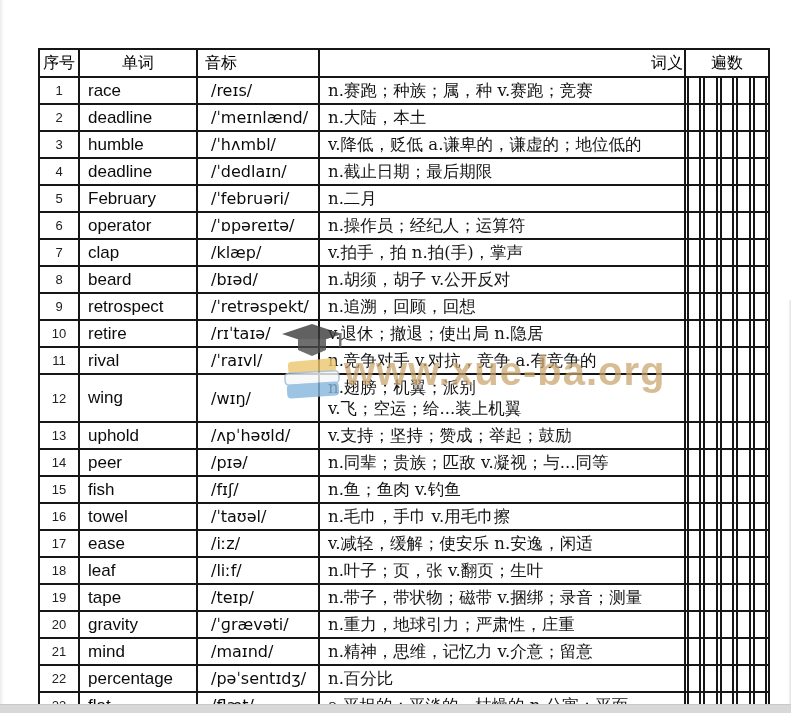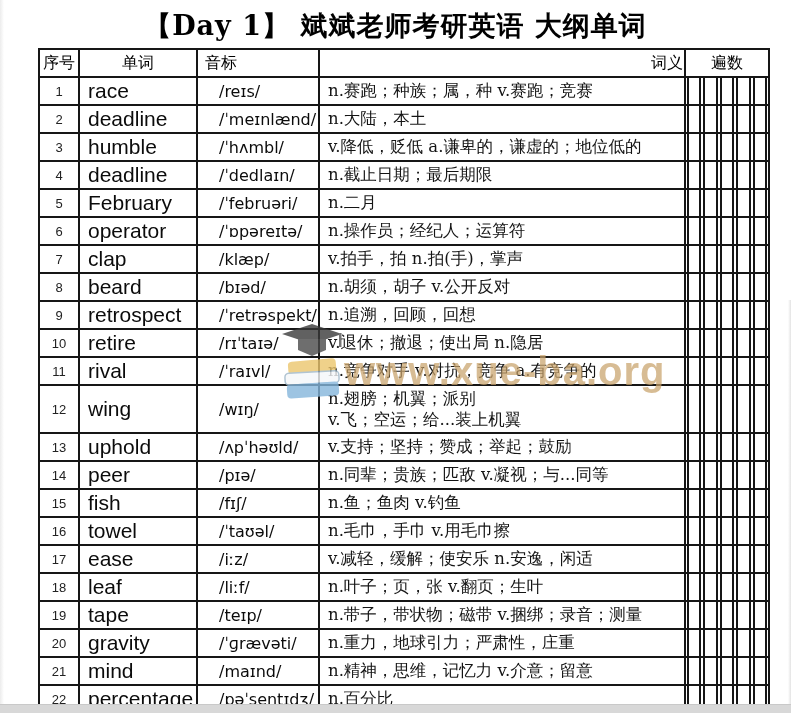--- a/index.html
+++ b/index.html
@@ -21,38 +21,37 @@
                   font-size:16px;color:#000;background:#fff;}
   th.h-idx{font-size:13px;padding:0 1px;text-align:center;}
   th.h-word{}
   th.h-phon{text-align:left;padding-left:7px;margin-left:35px;}
   th.h-mean{text-align:right;}
   th.h-count{text-align:center;}
 
   .vocab tbody tr{height:27px;}
   .vocab tbody tr.tall{height:48px;}
   td.c-idx{text-align:center;font-size:13px;color:#222;}
-  td.c-word{font-size:21px;padding-left:8px;color:#0b0b0b;}
-  td.c-phon{font-size:16px;padding-left:21px;font-family:"DejaVu Sans",sans-serif;color:#0b0b0b;}
+  td.c-word{font-size:17px;padding-left:8px;color:#0b0b0b;}
+  td.c-phon{font-size:16px;padding-left:13px;font-family:"DejaVu Sans",sans-serif;color:#0b0b0b;}
   td.c-mean{font-family:"DejaVu Serif","Liberation Serif",serif;font-size:16.5px;padding-left:8px;color:#141414;line-height:1.3;}
   td.c-tally{padding:0;position:relative;}
   .tally{position:absolute;top:0;left:0;right:0;bottom:0;display:flex;}
   .tally span{flex:1;margin:0 1px;border-left:2px solid #161616;border-right:2px solid #161616;}
 
   .watermark{position:absolute;left:280px;top:320px;display:flex;align-items:center;pointer-events:none;z-index:6;}
   .wm-icon{opacity:.8;}
   .wm-text{margin-left:0px;margin-top:13px;font-size:40px;font-weight:bold;letter-spacing:1px;
            font-family:"Liberation Sans",sans-serif;opacity:.72;white-space:nowrap;}
 </style>
 </head>
 <body>
 
 <div class="page">
 
-  <div class="title">【Day 1】 斌斌老师考研英语 大纲单词</div>
 
   <table class="vocab">
     <colgroup>
       <col style="width:40px">
         <col style="width:118px">
         <col style="width:122px">
         <col style="width:366px">
         <col style="width:84px">
     </colgroup>
     <thead>

